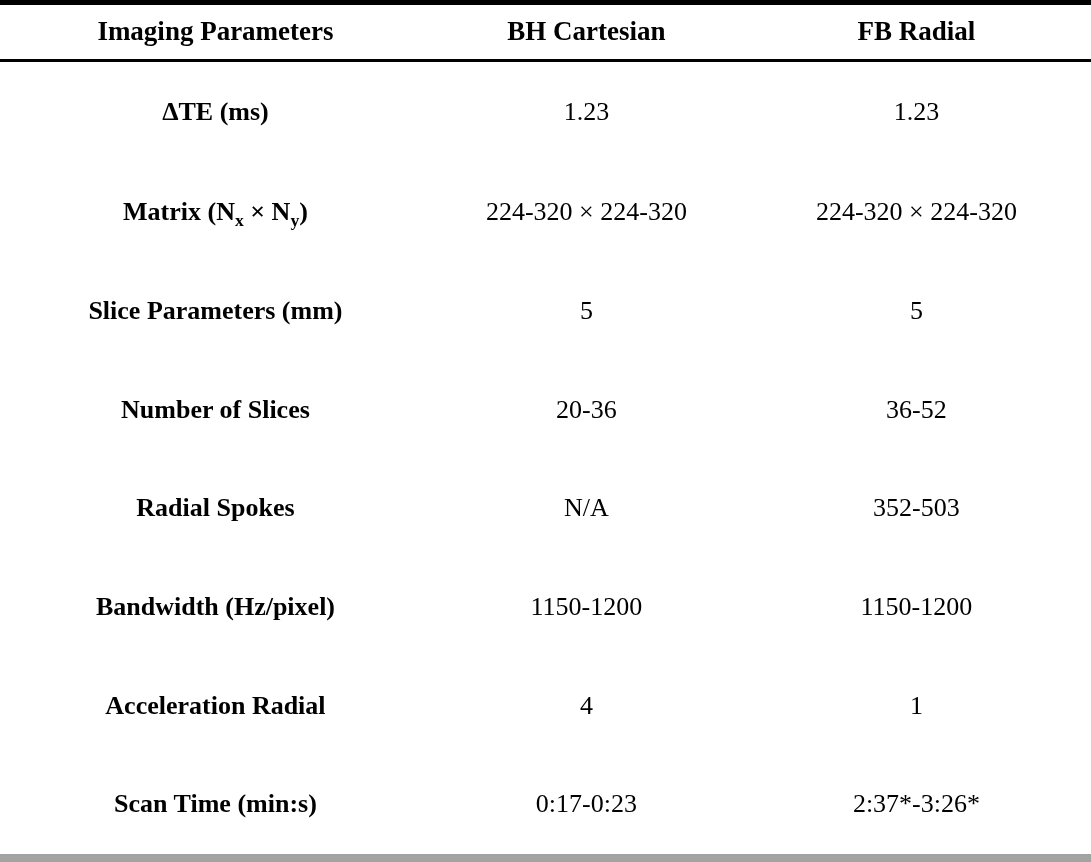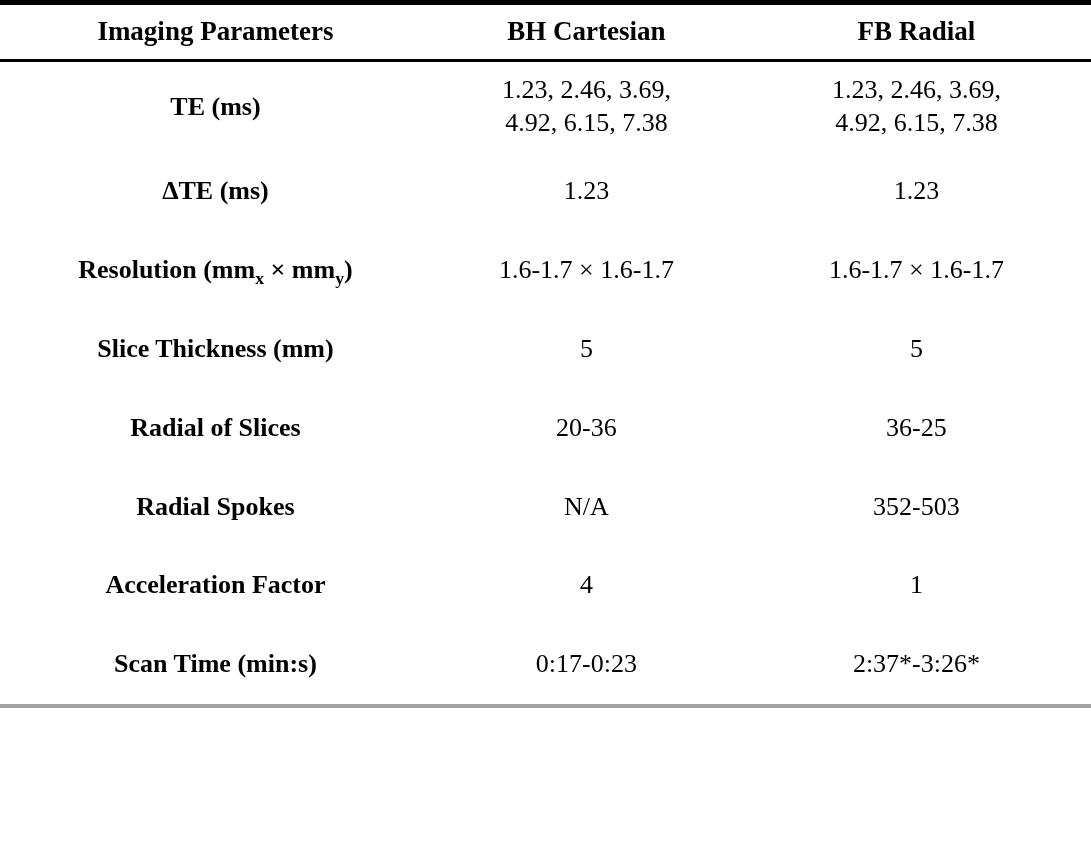--- a/index.html
+++ b/index.html
@@ -8,24 +8,24 @@
     background: #ffffff;
   }
   .page {
     width: 1091px;
     height: 862px;
     background: #ffffff;
     overflow: hidden;
   }
   .table-wrap {
     width: 1091px;
-    height: 708px;
+    height: 862px;
     box-sizing: border-box;
     border-top: 5px solid #000000;
-    border-bottom: 4px solid #a3a3a3;
+    border-bottom: 8px solid #a3a3a3;
   }
   table.params {
     width: 100%;
     height: 100%;
     border-collapse: collapse;
     table-layout: fixed;
     font-family: "Liberation Serif", "DejaVu Serif", serif;
     color: #000000;
   }
   col.c-param { width: 39.5%; }
@@ -69,52 +69,52 @@
         <col class="c-fb">
       </colgroup>
       <thead>
         <tr>
           <th>Imaging Parameters</th>
           <th>BH Cartesian</th>
           <th>FB Radial</th>
         </tr>
       </thead>
       <tbody>
-          <tr style="height: 92px;">
-            <td class="param">TE (ms)</td>
-            <td class="value">1.23, 2.46, 3.69,<br>4.92, 6.15, 7.38</td>
-            <td class="value">1.23, 2.46, 3.69,<br>4.92, 6.15, 7.38</td>
-          </tr>
           <tr>
             <td class="param">ΔTE (ms)</td>
             <td class="value">1.23</td>
             <td class="value">1.23</td>
           </tr>
           <tr>
-            <td class="param">Resolution (mm<sub>x</sub> × mm<sub>y</sub>)</td>
-            <td class="value">1.6-1.7 × 1.6-1.7</td>
-            <td class="value">1.6-1.7 × 1.6-1.7</td>
+            <td class="param">Matrix (N<sub>x</sub> × N<sub>y</sub>)</td>
+            <td class="value">224-320 × 224-320</td>
+            <td class="value">224-320 × 224-320</td>
           </tr>
           <tr>
-            <td class="param">Slice Thickness (mm)</td>
+            <td class="param">Slice Parameters (mm)</td>
             <td class="value">5</td>
             <td class="value">5</td>
           </tr>
           <tr>
-            <td class="param">Radial of Slices</td>
+            <td class="param">Number of Slices</td>
             <td class="value">20-36</td>
-            <td class="value">36-25</td>
+            <td class="value">36-52</td>
           </tr>
           <tr>
             <td class="param">Radial Spokes</td>
             <td class="value">N/A</td>
             <td class="value">352-503</td>
           </tr>
           <tr>
-            <td class="param">Acceleration Factor</td>
+            <td class="param">Bandwidth (Hz/pixel)</td>
+            <td class="value">1150-1200</td>
+            <td class="value">1150-1200</td>
+          </tr>
+          <tr>
+            <td class="param">Acceleration Radial</td>
             <td class="value">4</td>
             <td class="value">1</td>
           </tr>
           <tr>
             <td class="param">Scan Time (min:s)</td>
             <td class="value">0:17-0:23</td>
             <td class="value">2:37*-3:26*</td>
           </tr>
         </tbody>
     </table>

